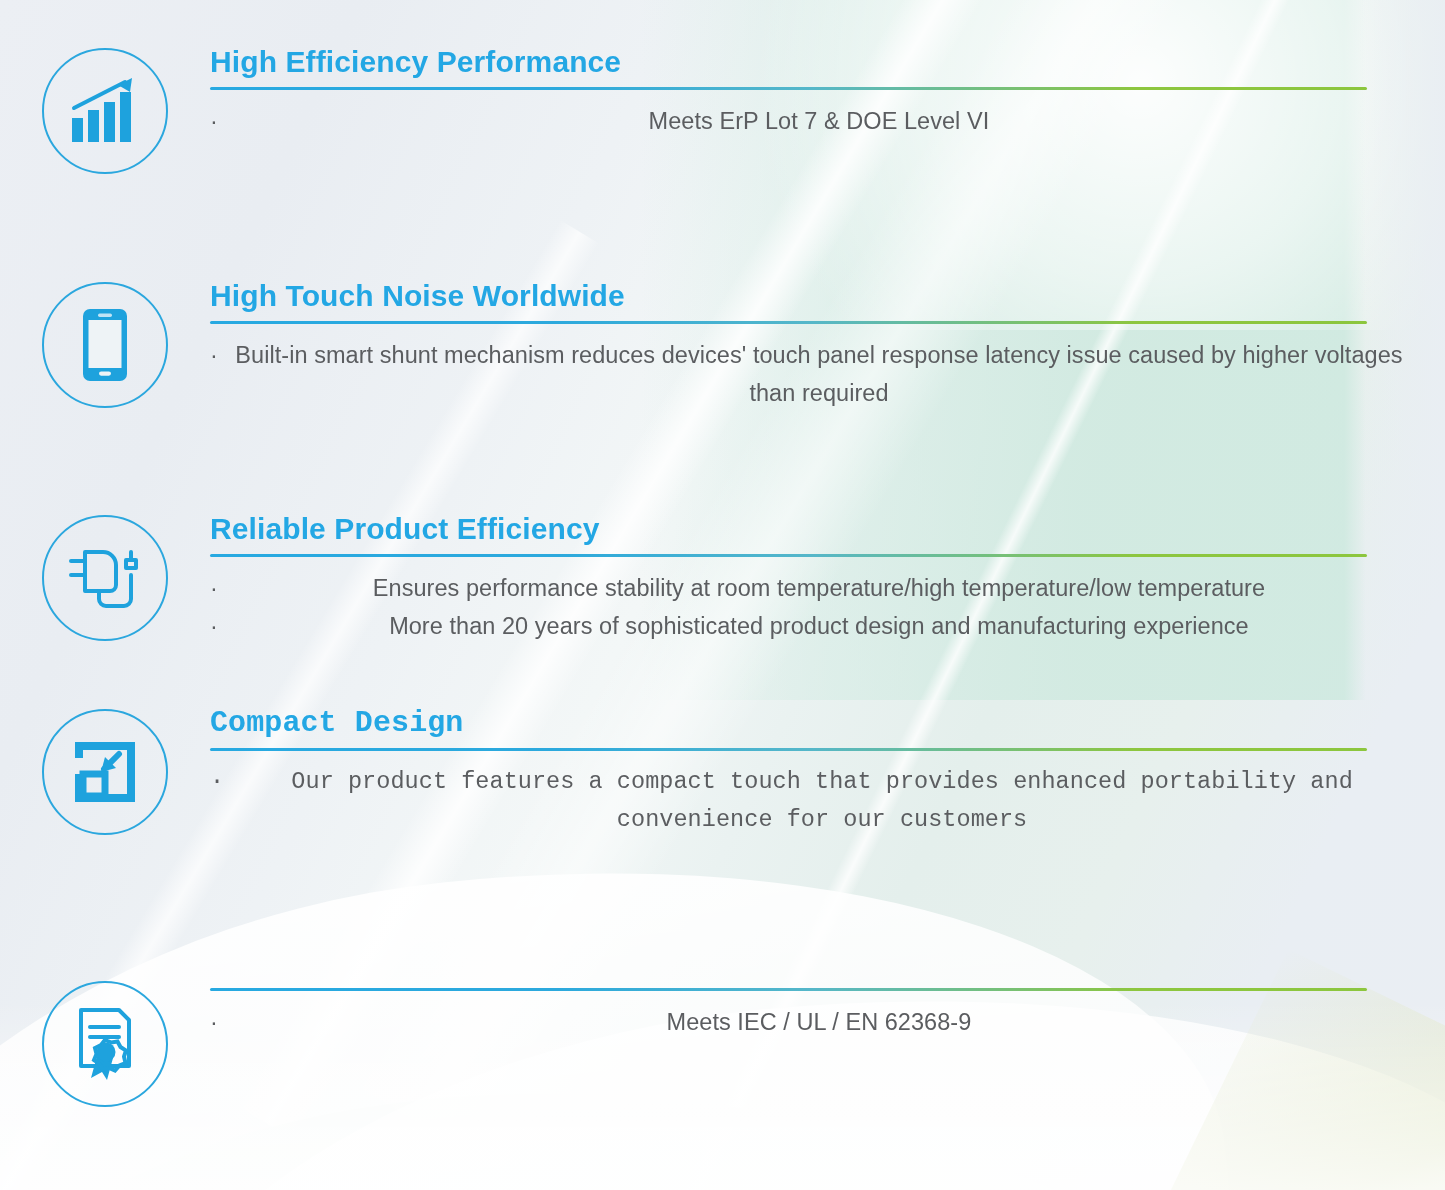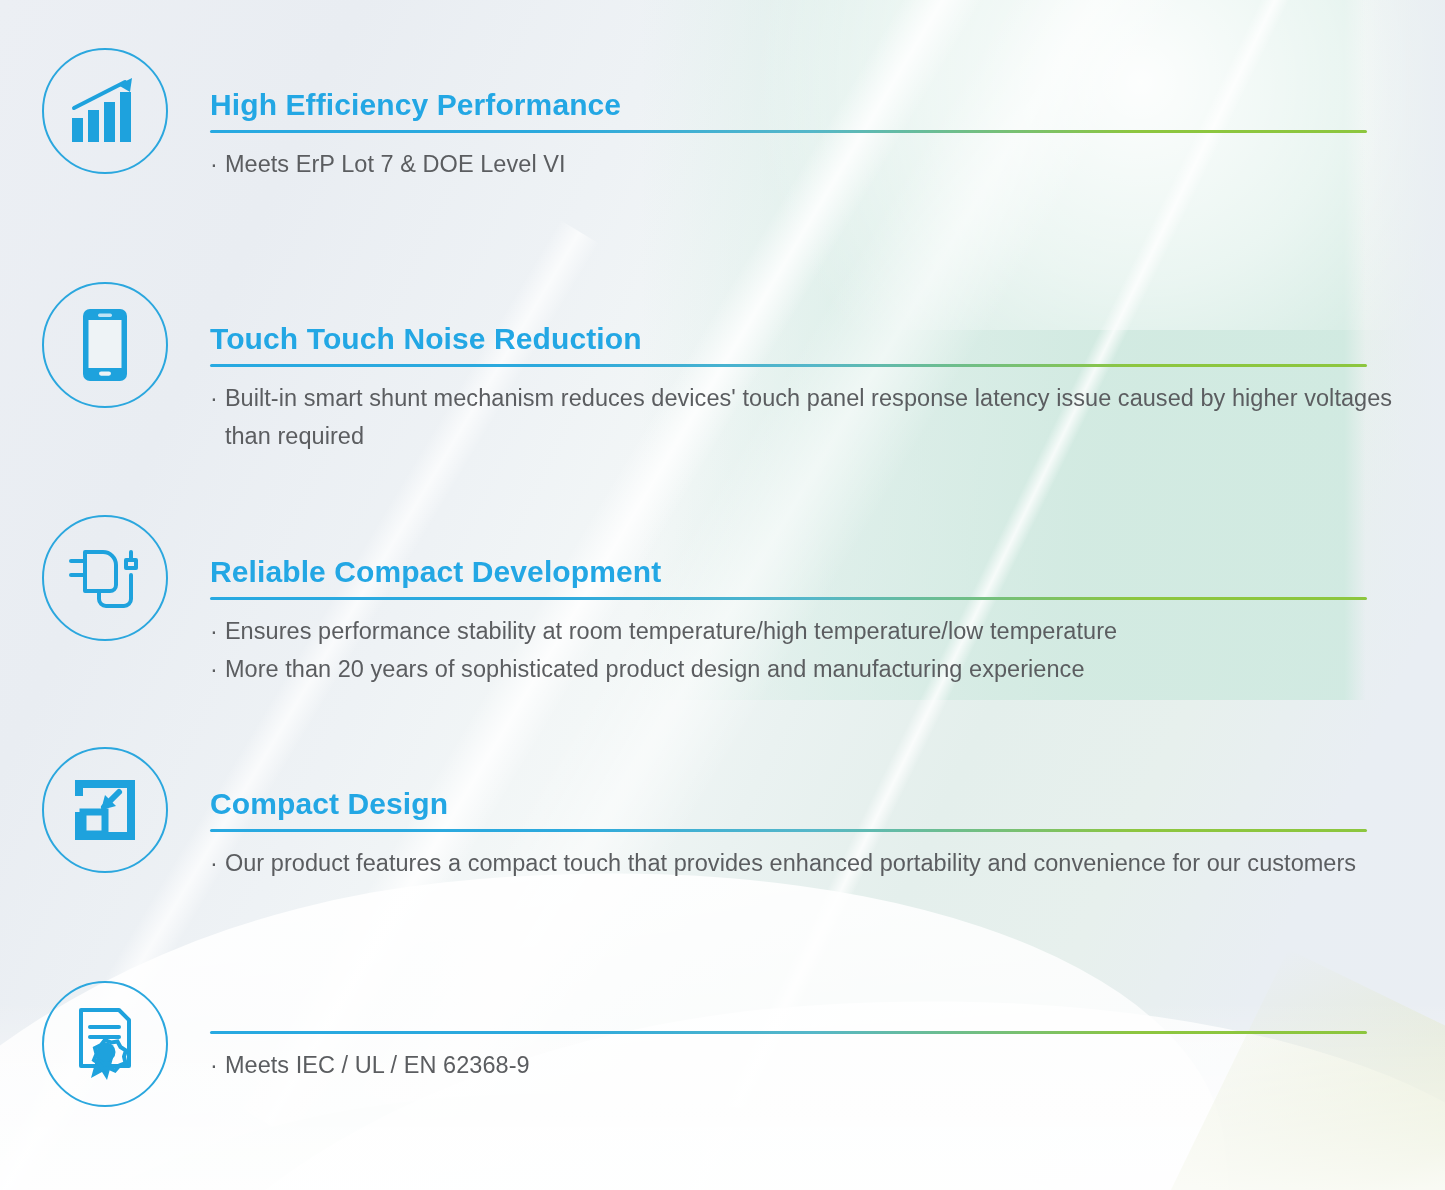--- a/index.html
+++ b/index.html
@@ -125,21 +125,21 @@
     padding-top:2px;
   }
 
   .icon-circle{
     width:126px; height:126px;
     border-radius:50%;
     border:2.5px solid #2ba7de;
     display:flex; align-items:center; justify-content:center;
   }
 
-  .body{ flex:1; padding-right:32px;margin-top:43px; }
+  .body{ flex:1; padding-right:32px; }
 
   .f-title{
     font-size:30px;
     font-weight:bold;
     color:#23a7e4;
     letter-spacing:.1px;
     line-height:1.08;
     white-space:nowrap;
   }
 
@@ -158,27 +158,27 @@
     color:#5b5d60;
     line-height:1.62;
     letter-spacing:.05px;
     display:flex;
   }
   .f-line .dot{
     flex:0 0 auto;
     margin-right:7px;
     color:#5b5d60;
   }
-  .f-line .txt{ flex:1 1 auto; }
+  .f-line .txt{ flex:1 1 auto;text-align:center; }
 
   
   #row-0{ top:46px; }
   #row-1{ top:280px; }
   #row-2{ top:513px; }
-  #row-3{ top:745px; }
+  #row-3{ top:707px;font-family:Liberation Mono, monospace; }
   #row-4{ top:979px; }
 </style>
 </head>
 <body>
 
 <div class="bg">
   <div class="bg-base"></div>
   <div class="bg-green-panel"></div>
   <div class="bg-glow-top"></div>
   <div class="streak streak-a"></div>
@@ -229,21 +229,21 @@
       <div class="icon-circle">
         <svg width="48" height="76" viewBox="0 0 48 76" aria-hidden="true">
           <rect x="2" y="2" width="44" height="72" rx="7" fill="#1ea2dd"></rect>
           <rect x="7.5" y="13" width="33" height="48" fill="#eef3f6"></rect>
           <rect x="17" y="6.5" width="14" height="3.4" rx="1.7" fill="#bfe3f5"></rect>
           <rect x="18" y="64.5" width="12" height="4.2" rx="2.1" fill="#eef3f6"></rect>
         </svg>
       </div>
     </div>
     <div class="body">
-      <h2 class="f-title">Touch Touch Noise Reduction</h2>
+      <h2 class="f-title">High Touch Noise Worldwide</h2>
       <div class="f-rule"></div>
       <div class="f-lines">
         <p class="f-line">
           <span class="dot">·</span>
           <span class="txt">Built-in smart shunt mechanism reduces devices' touch panel response latency issue caused by higher voltages than required</span>
         </p>
       </div>
     </div>
   </section>
 
@@ -256,21 +256,21 @@
             <line x1="8" y1="19" x2="22" y2="19"></line>
             <line x1="8" y1="33" x2="22" y2="33"></line>
             <path d="M36 49 v8 a7 7 0 0 0 7 7 h18 a7 7 0 0 0 7 -7 v-24"></path>
             <rect x="63" y="18" width="10" height="8"></rect>
             <line x1="68" y1="10" x2="68" y2="18"></line>
           </g>
         </svg>
       </div>
     </div>
     <div class="body">
-      <h2 class="f-title">Reliable Compact Development</h2>
+      <h2 class="f-title">Reliable Product Efficiency</h2>
       <div class="f-rule"></div>
       <div class="f-lines">
         <p class="f-line">
           <span class="dot">·</span>
           <span class="txt">Ensures performance stability at room temperature/high temperature/low temperature</span>
         </p>
         <p class="f-line">
           <span class="dot">·</span>
           <span class="txt">More than 20 years of sophisticated product  design and manufacturing experience</span>
         </p>

